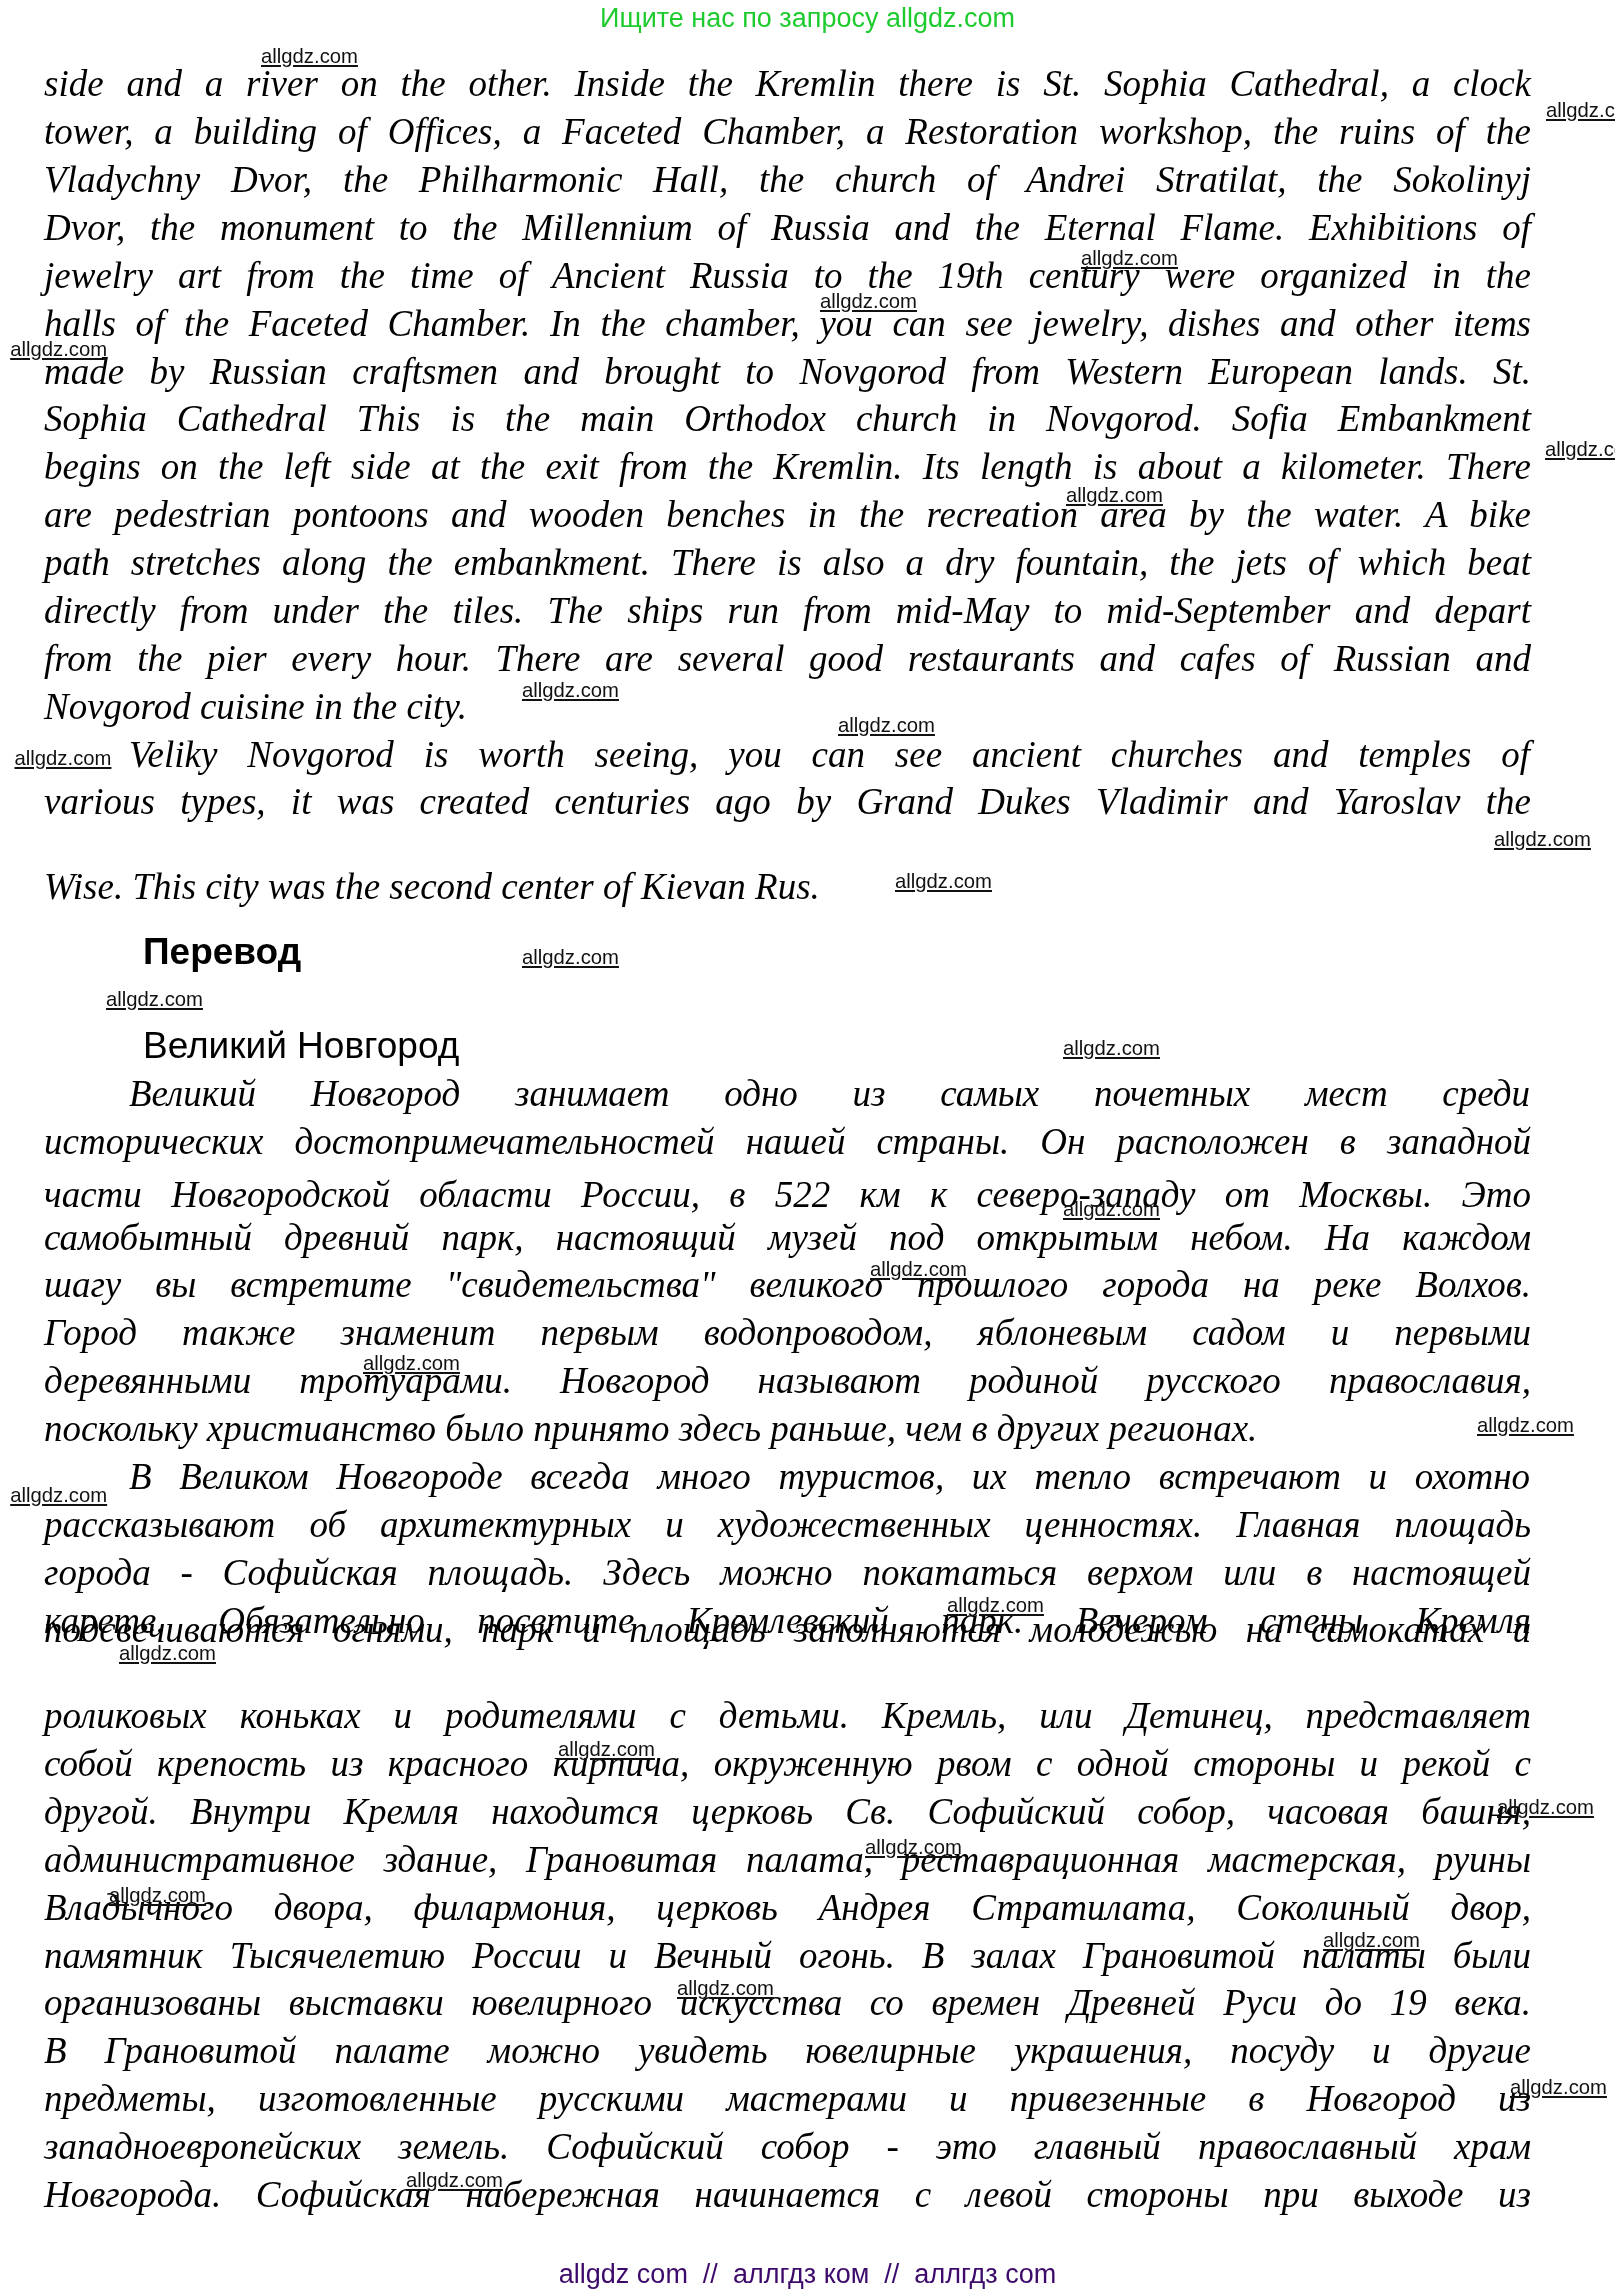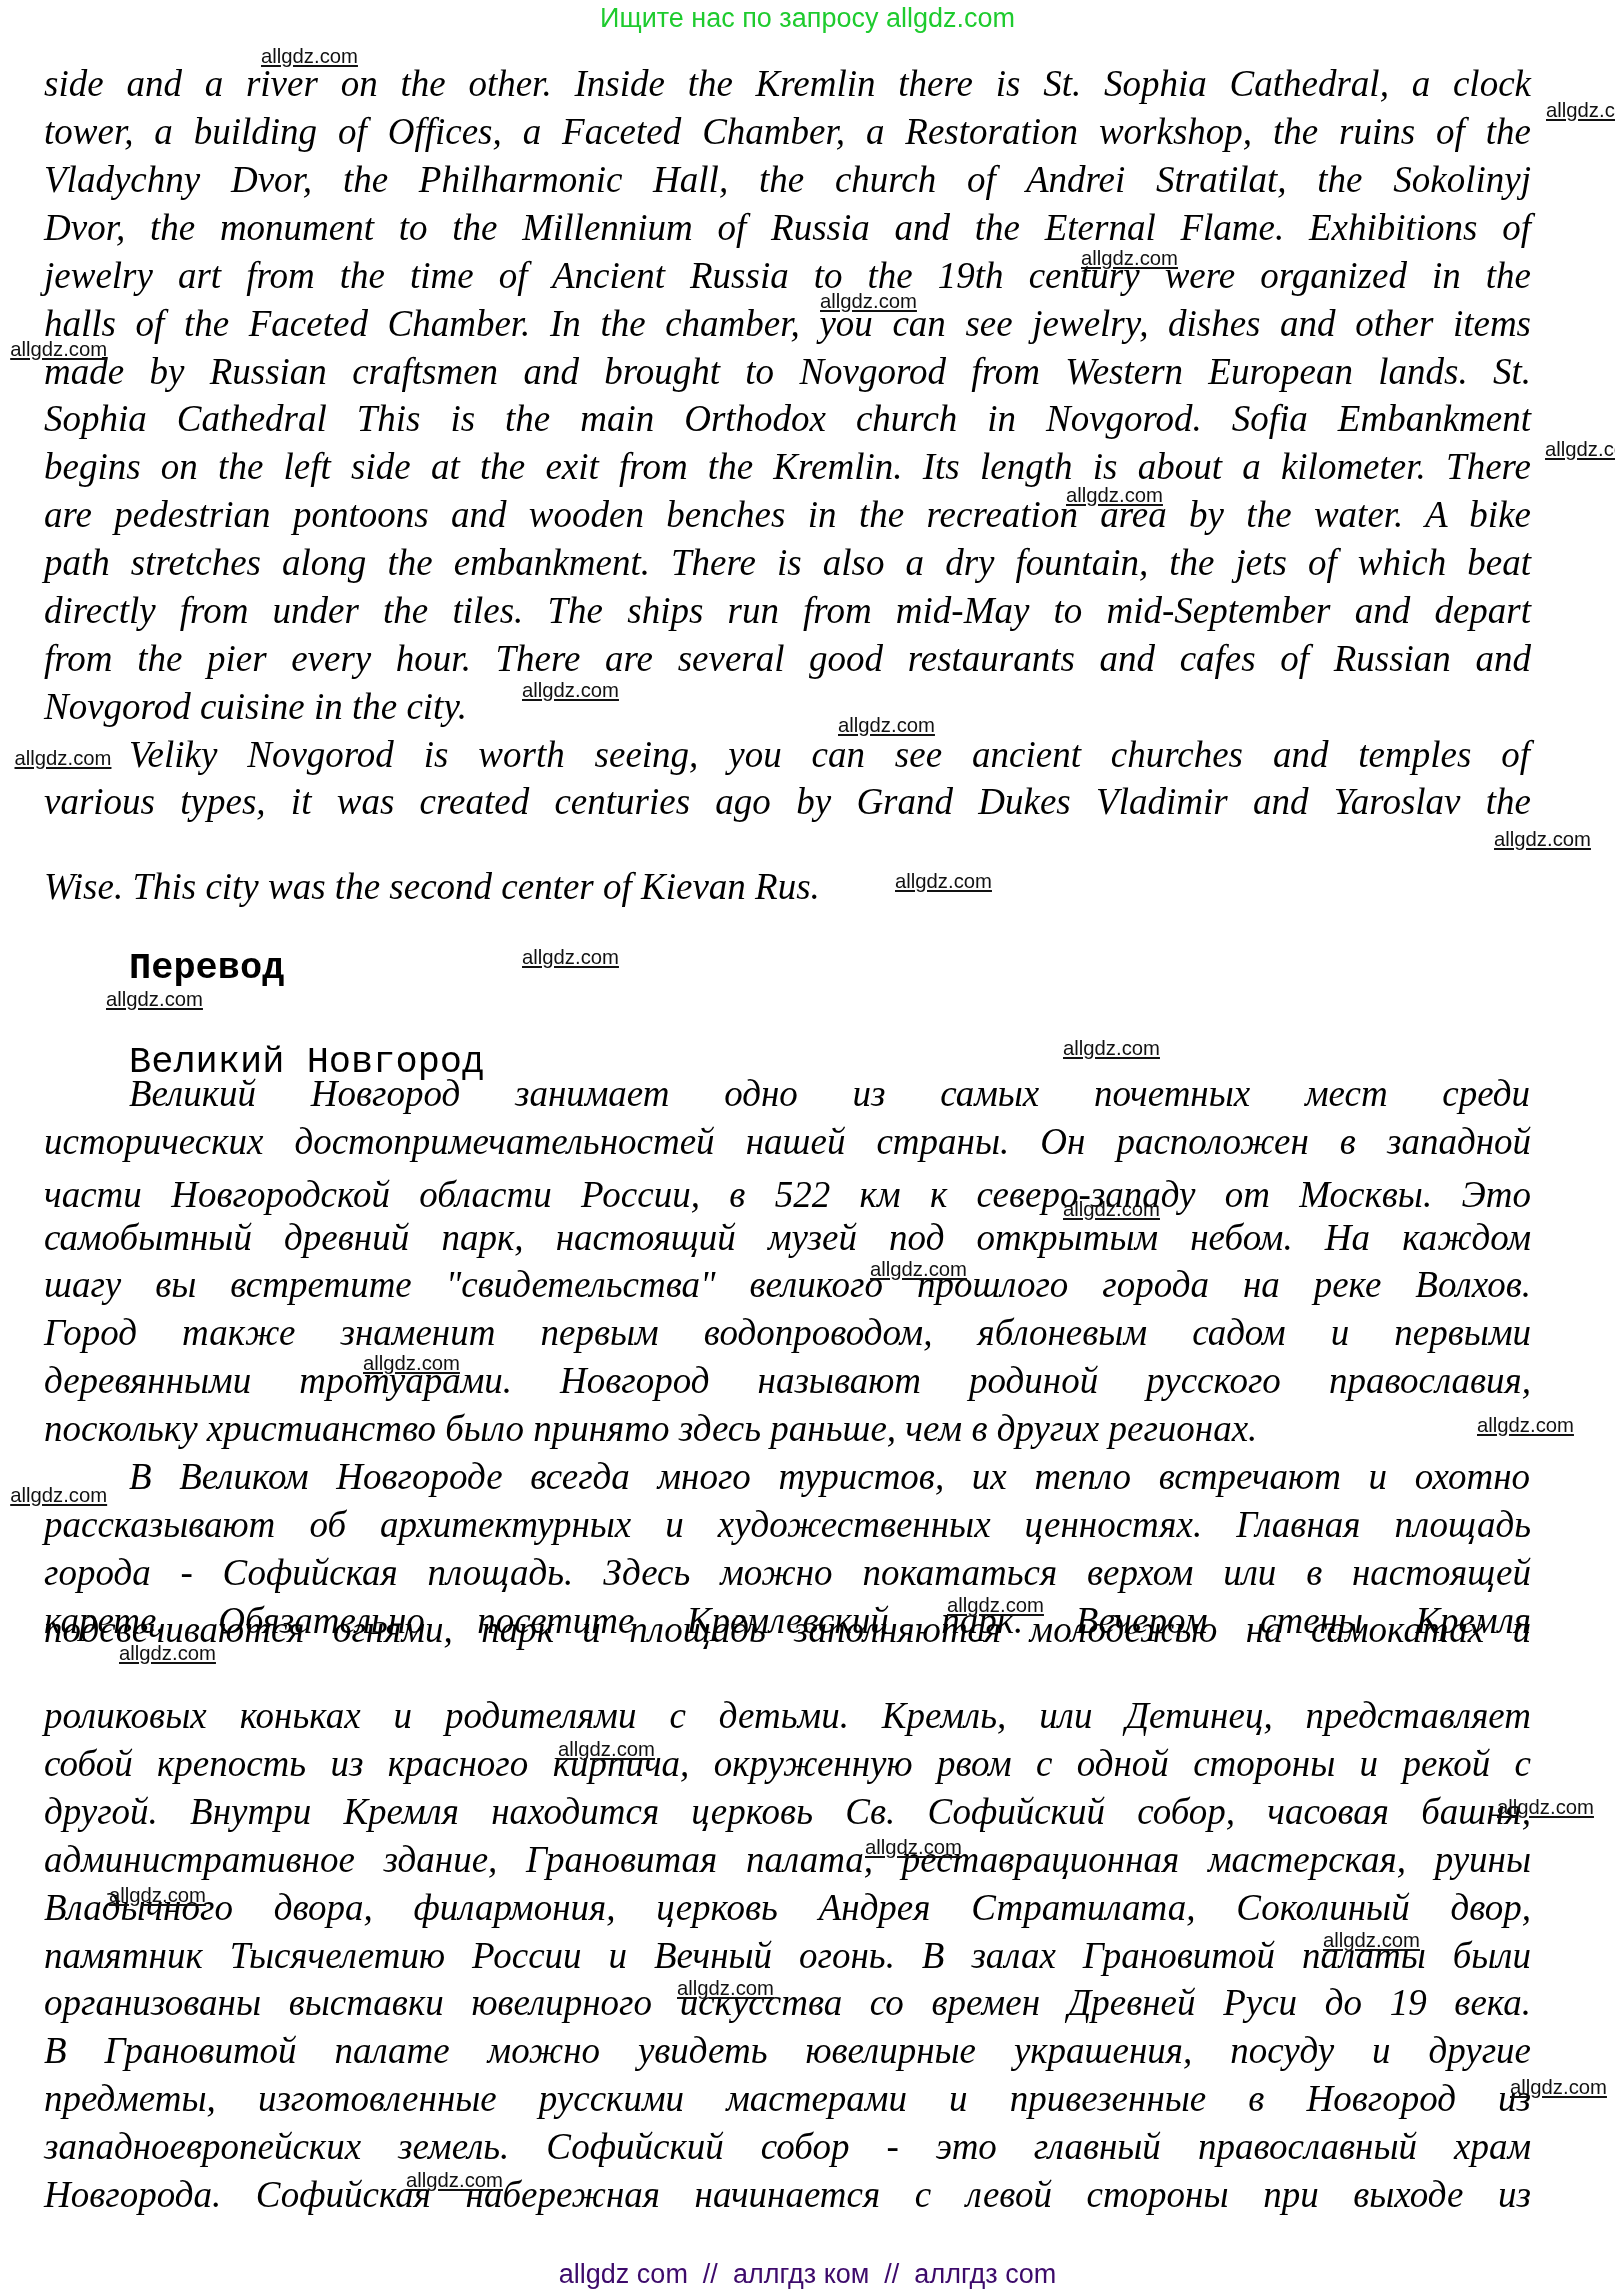--- a/index.html
+++ b/index.html
@@ -6,22 +6,22 @@
   body { width:1615px; height:2295px; position:relative; overflow:hidden; }
   .top-banner { position:absolute; top:1.5px; left:0; width:1615px; text-align:center;
     font-family:"Liberation Sans", sans-serif; font-size:27px; color:#1ecb2e; line-height:32px; }
   .footer-banner { position:absolute; top:2257px; left:0; width:1615px; text-align:center;
     font-family:"Liberation Sans", sans-serif; font-size:27px; color:#3d0a6b; line-height:35px; white-space:pre; }
   .line { position:absolute; left:44px; width:1487px; font-family:"Liberation Serif", serif;
     font-size:37px; line-height:44px; color:#000; white-space:nowrap; text-align:justify;
     text-align-last:justify; overflow:visible;font-style:italic; }
   .line.last { text-align-last:left; }
   .line.indent { left:129px; width:1401px; }
-  .heading { position:absolute; left:129px; font-family:Liberation Mono, monospace; font-size:37px;
-    line-height:44px; color:#000; white-space:nowrap;margin-top:16px; }
+  .heading { position:absolute; left:143px; font-family:Liberation Sans, sans-serif; font-size:37px;
+    line-height:44px; color:#000; white-space:nowrap; }
   .heading.bold { font-weight:bold; }
   .wm { position:absolute; font-family:"Liberation Sans", sans-serif; font-size:20.3px; color:#111;
     line-height:22px; white-space:nowrap;text-decoration:underline; }
 </style>
 </head>
 <body>
 
 <div class="top-banner">Ищите нас по запросу allgdz.com</div>
 
 <div class="line" style="top:62px">side and a river on the other. Inside the Kremlin there is St. Sophia Cathedral, a clock</div>

